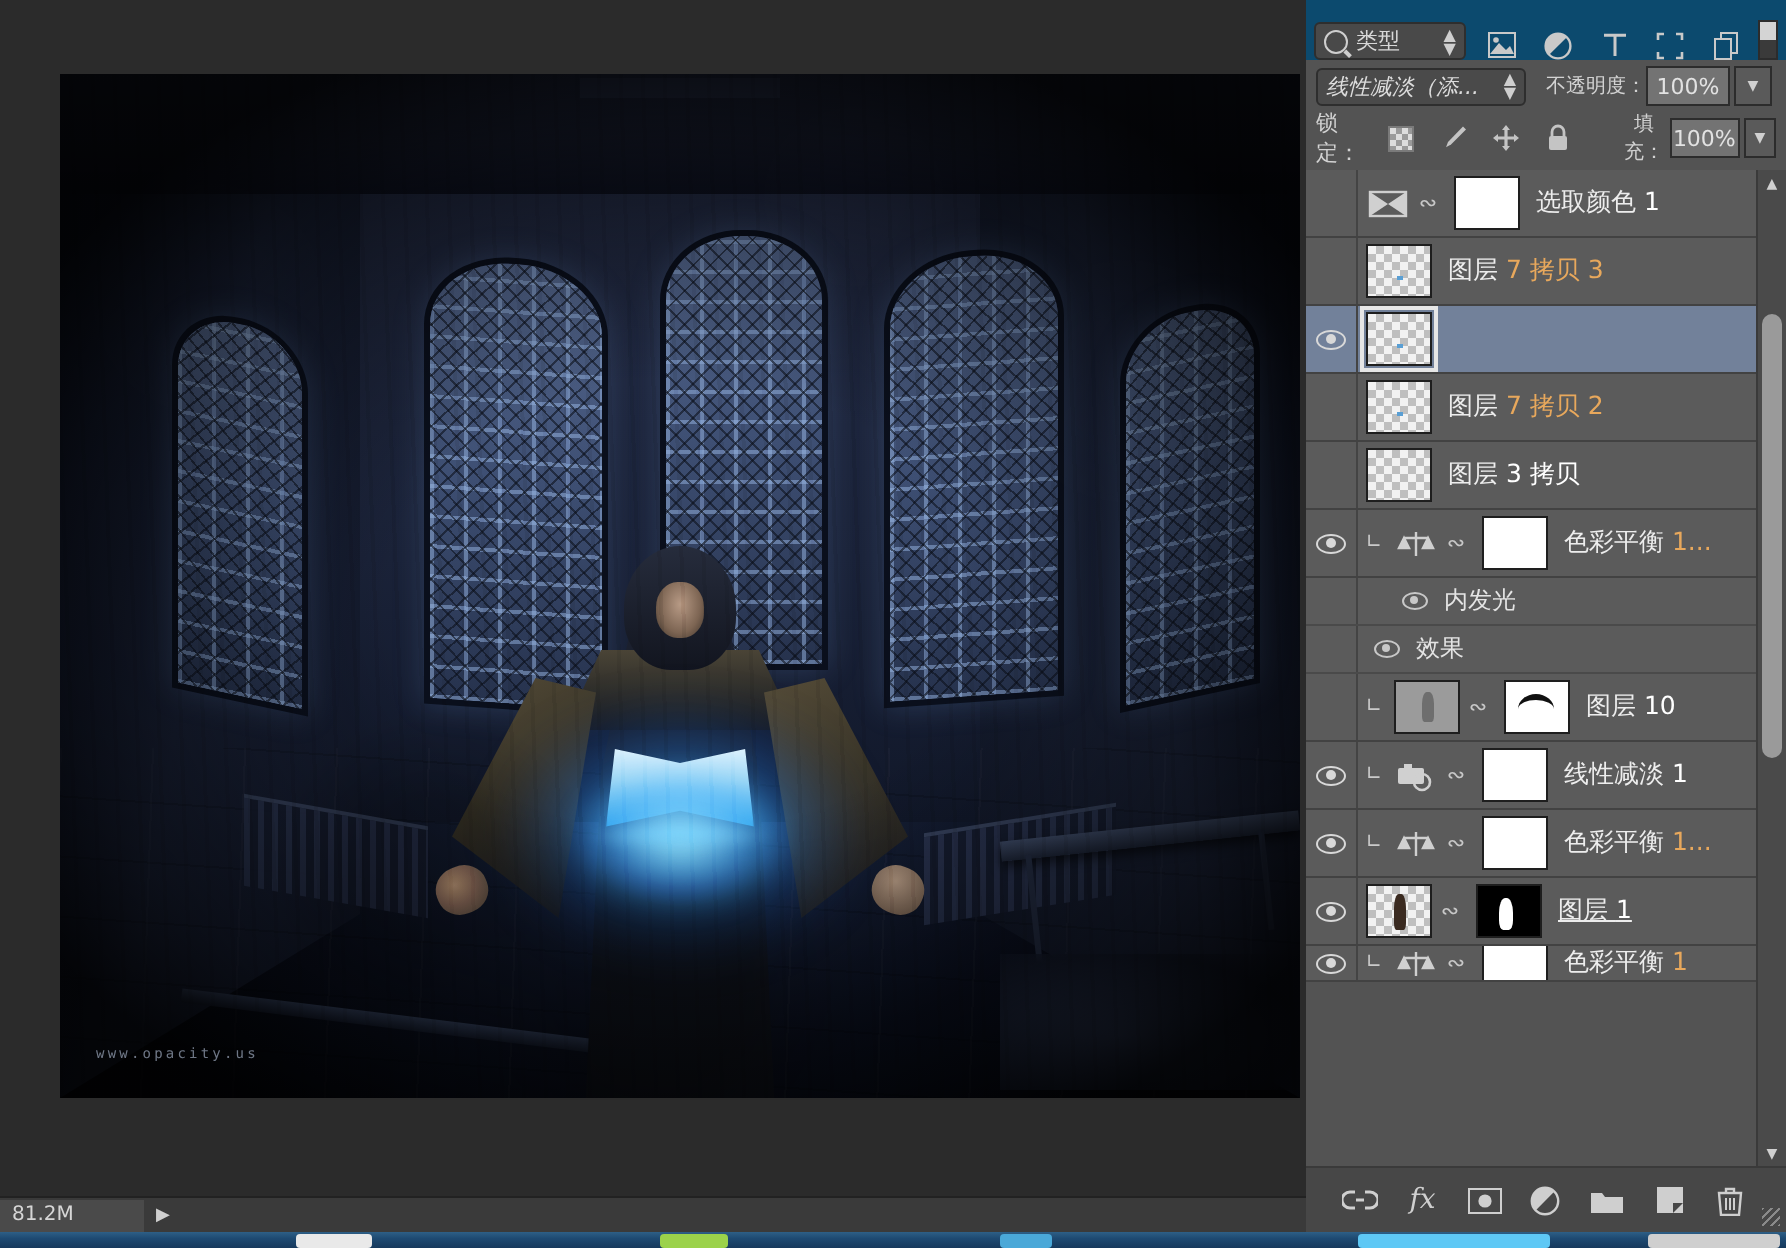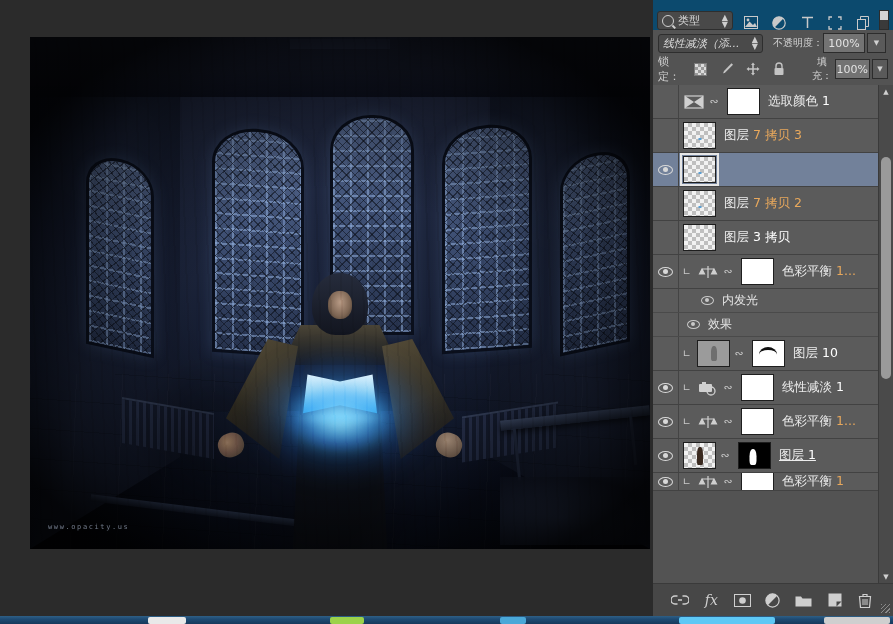--- a/index.html
+++ b/index.html
@@ -296,20 +296,24 @@
       <div class="book"></div>
       <div class="glow2"></div>
       <div class="beltlight"></div>
     </div>
 
     <div class="grime"></div>
     <div class="vignette"></div>
     <div class="watermark">www.opacity.us</div>
   </div>
 
+  <div id="statusbar">
+    <div id="status-mem">81.2M</div>
+    <div id="status-arrow">▶</div>
+  </div>
 </div>
 
 <div id="taskbar">
   <div class="tb" style="left:148px;width:38px;background:#e9e9e9;"></div>
   <div class="tb" style="left:330px;width:34px;background:#9bd24a;"></div>
   <div class="tb" style="left:500px;width:26px;background:#4aa8d8;"></div>
   <div class="tb" style="left:679px;width:96px;background:#5ec8f5;"></div>
   <div class="tb" style="left:824px;width:66px;background:#cfcfcf;"></div>
 </div>
 

